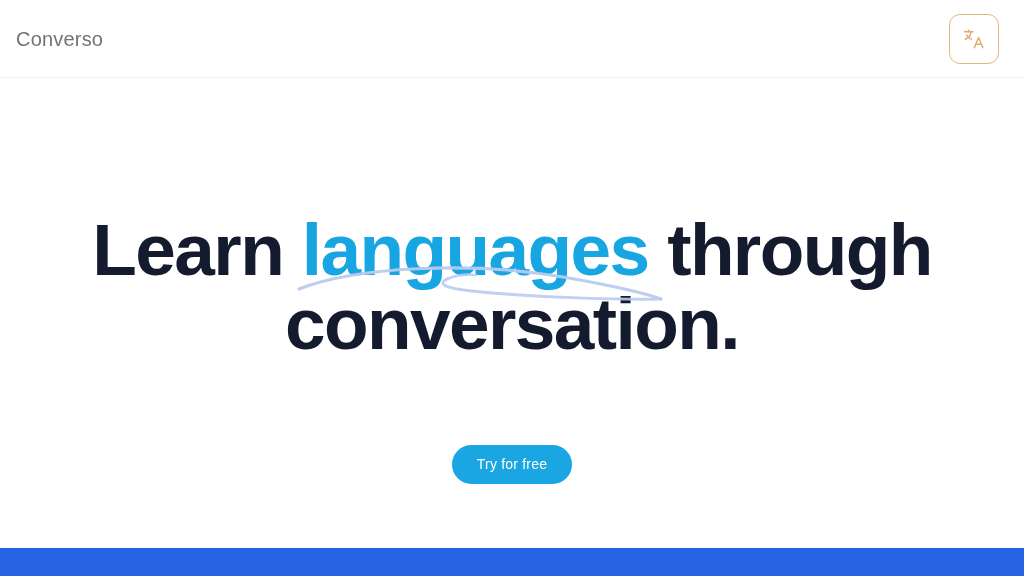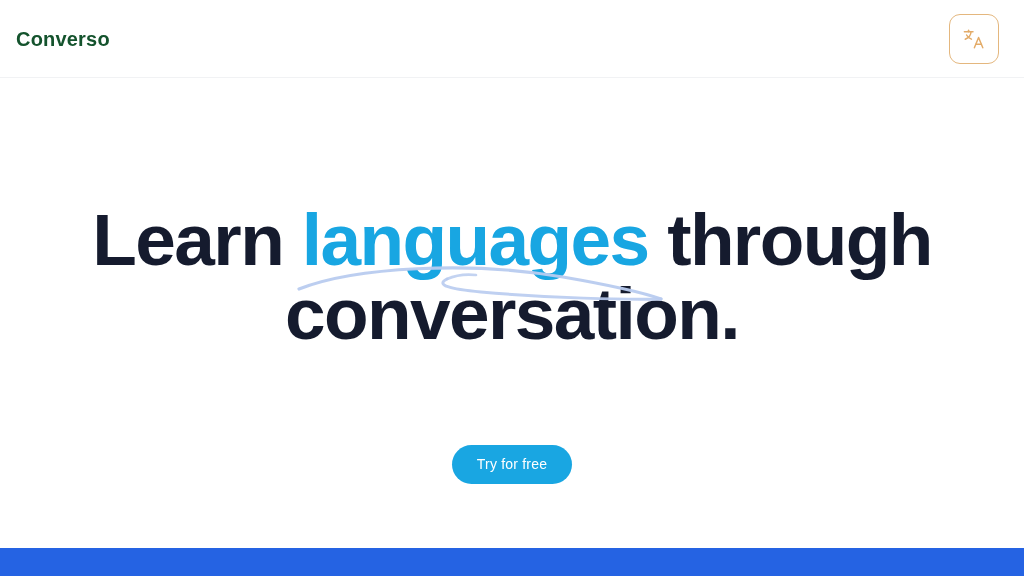--- a/index.html
+++ b/index.html
@@ -36,22 +36,22 @@
   }
   .brand {
     position: absolute;
     left: 16px;
     top: 0;
     height: 78px;
     display: flex;
     align-items: center;
     font-size: 20px;
     letter-spacing: 0.2px;
-    color: #14532d;
-    font-weight: 700;
+    color: #737373;
+    font-weight: 400;
     white-space: nowrap;
   }
   .lang-button {
     position: absolute;
     right: 25px;
     top: 14px;
     width: 50px;
     height: 50px;
     border: 1px solid #e4b77e;
     border-radius: 11px;
@@ -82,21 +82,21 @@
 
   .headline-wrap {
     position: absolute;
     top: 125px;
     left: 0;
     width: 1024px;
     text-align: center;
   }
   .headline {
     position: relative;
-    margin: 0;
+    margin: 10px;
     font-size: 73px;
     line-height: 74px;
     font-weight: 700;
     letter-spacing: -1.6px;
     color: #151b2e;
     white-space: normal;
   }
   .headline .accent {
     color: #18a6e2;
   }

